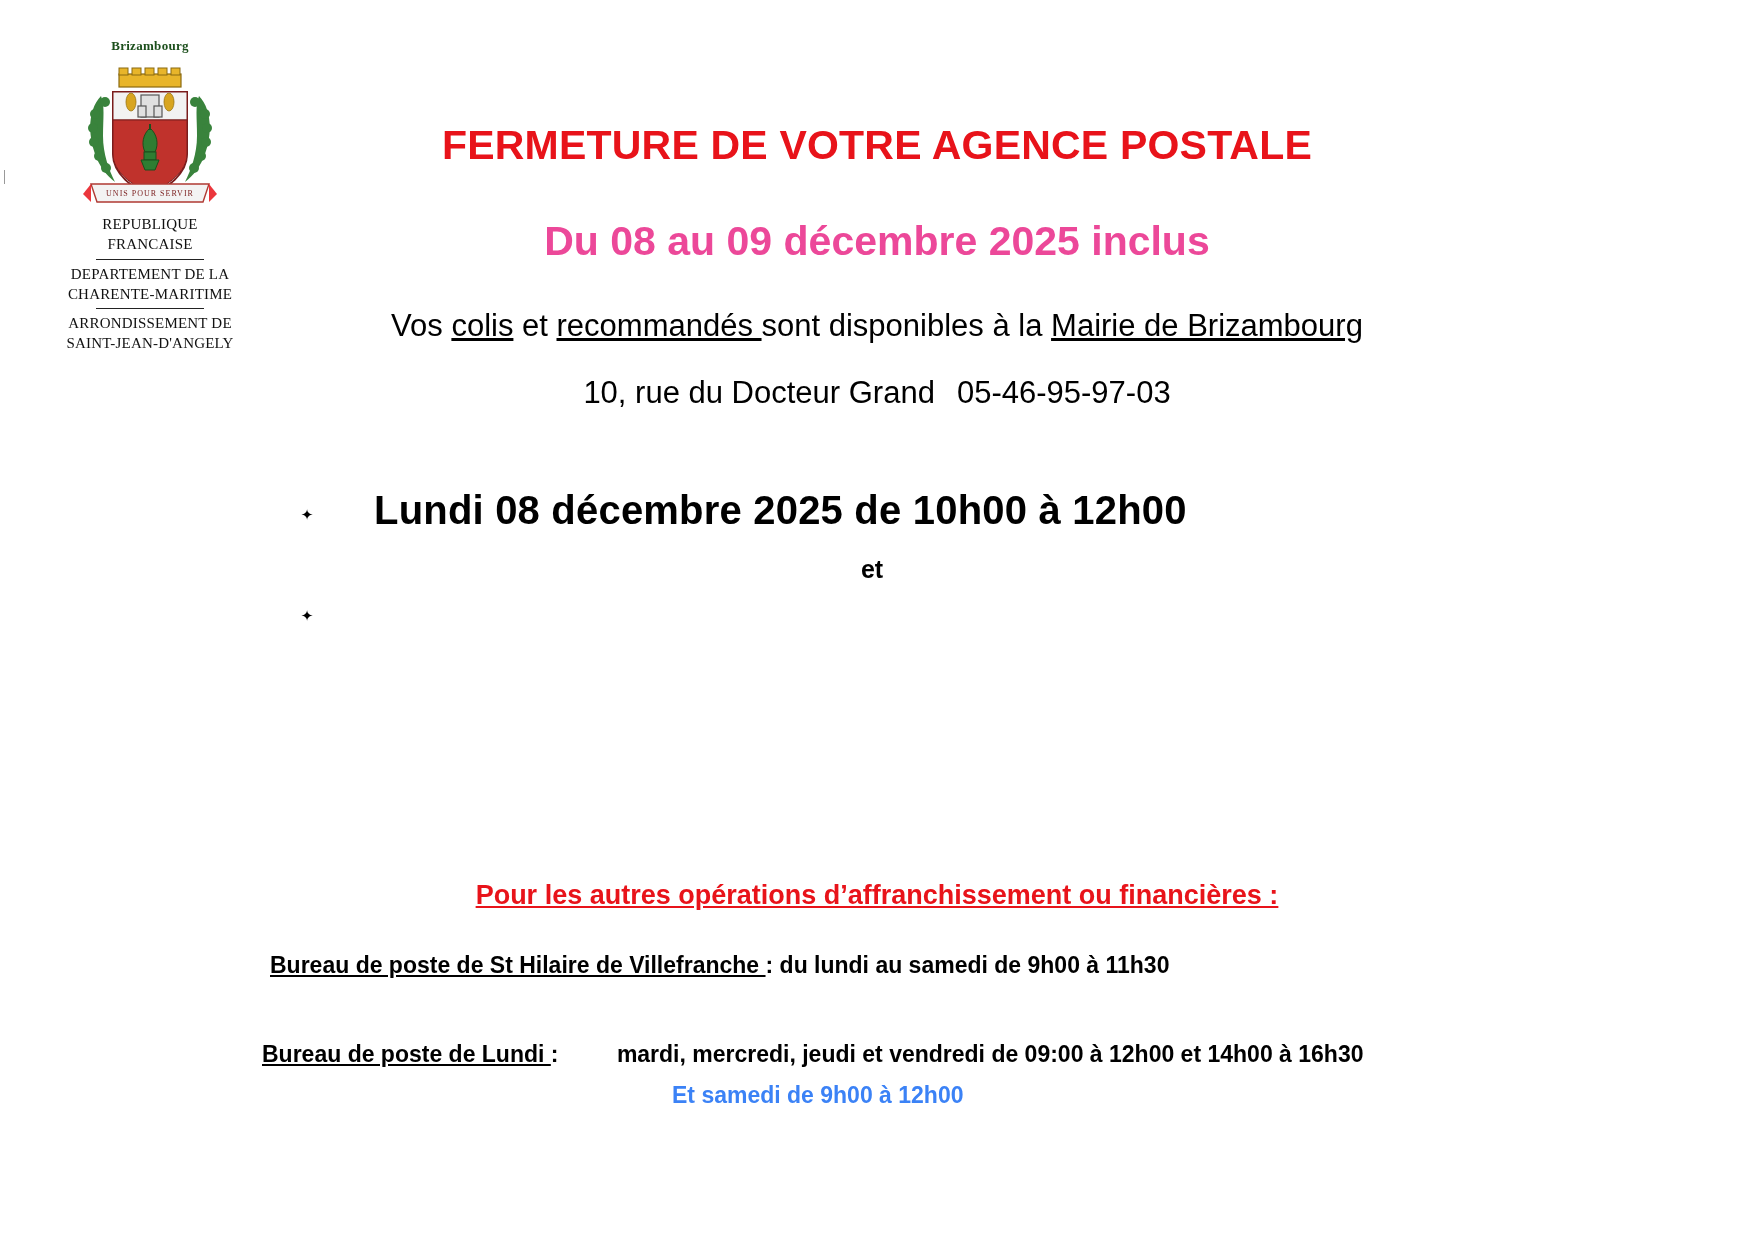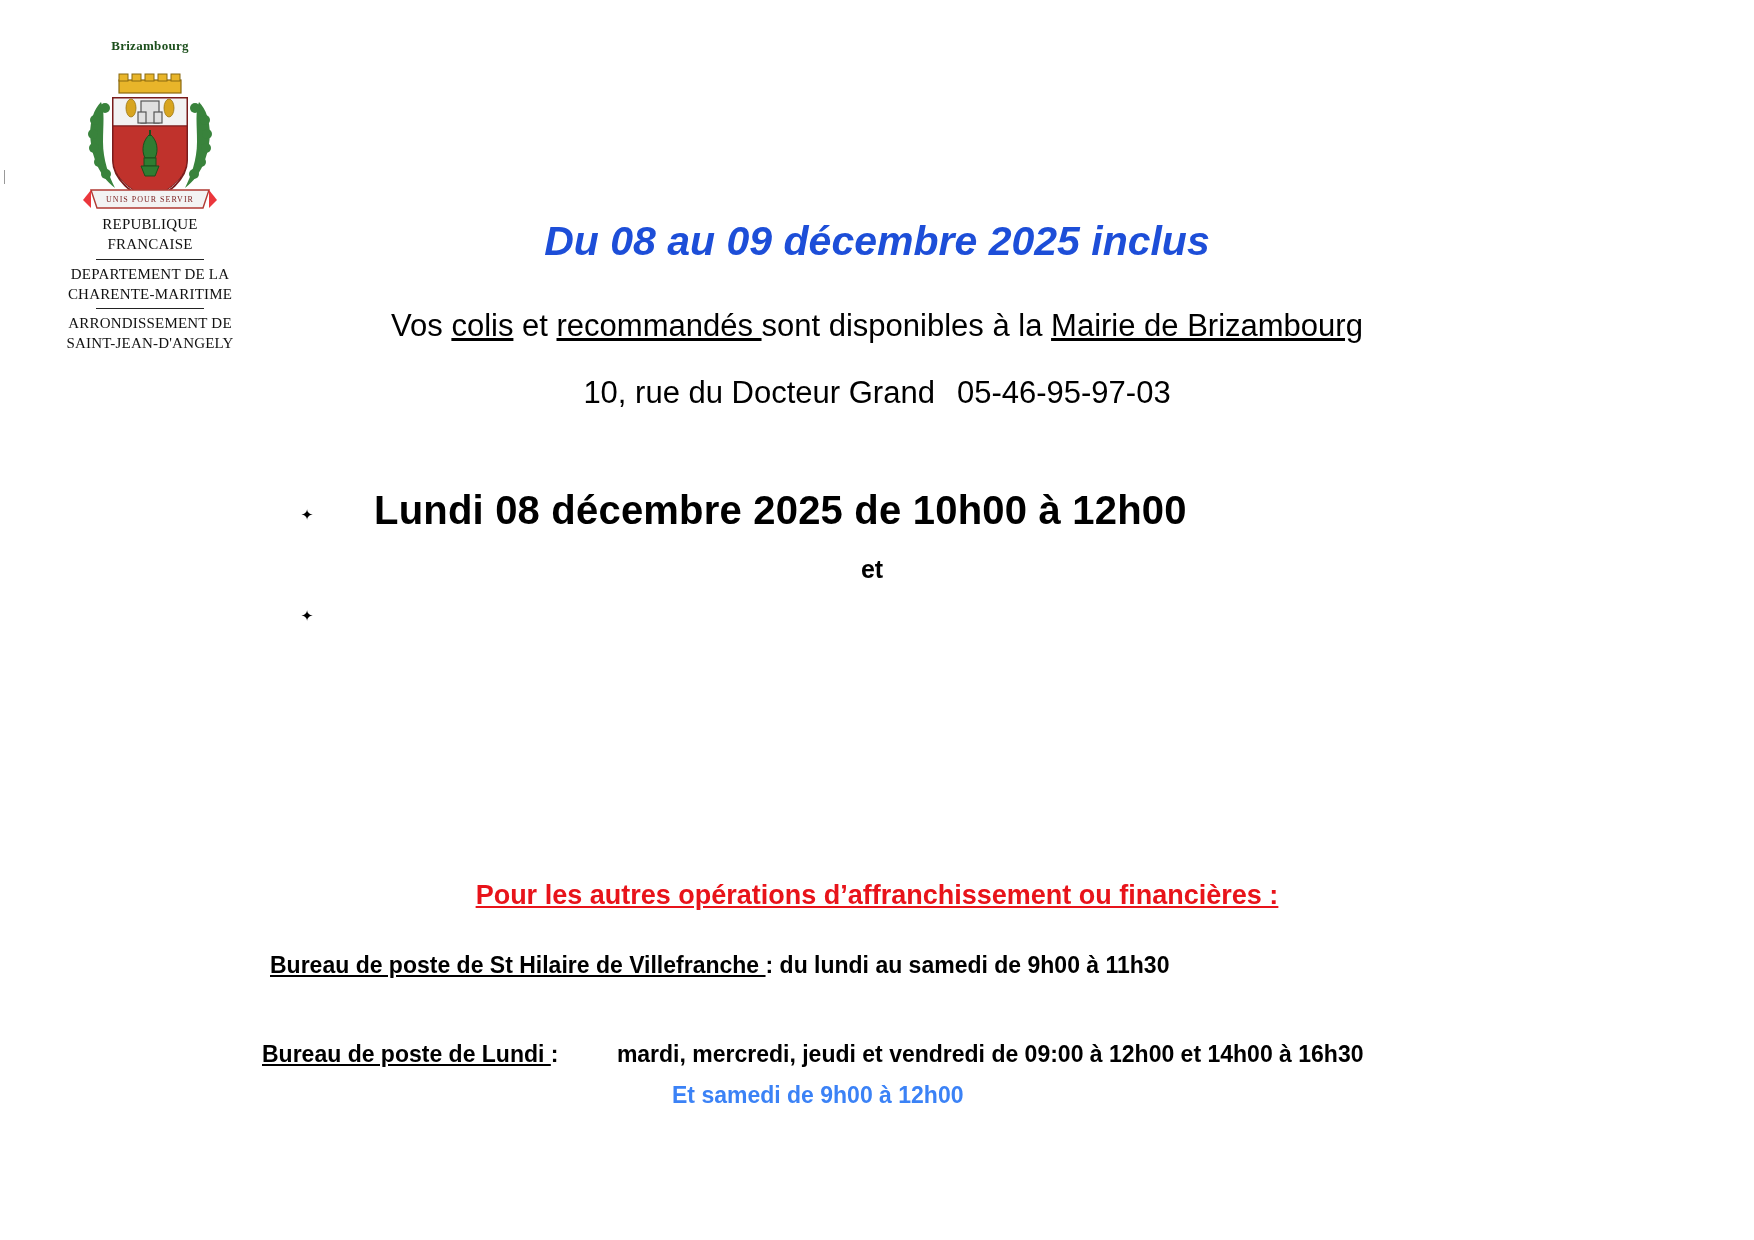--- a/index.html
+++ b/index.html
@@ -36,21 +36,21 @@
     width: 150px;
     height: 170px;
     margin: 0 auto;
   }
   .crest-town-name {
     font-family: "Liberation Serif", serif;
     font-size: 13px;
     font-weight: bold;
     color: #1c4f1c;
     letter-spacing: .3px;
-    margin-bottom: 14px;
+    margin-bottom: 8px;
   }
   .crest-svg { display: block; margin: 0 auto; }
 
   .admin-lines {
     margin-top: 6px;
     font-family: "Liberation Serif", serif;
     font-size: 15px;
     line-height: 1.35;
     color: #111;
     letter-spacing: .2px;
@@ -83,24 +83,23 @@
     font-weight: bold;
     font-size: 41px;
     letter-spacing: .2px;
   }
   .subtitle {
     position: absolute;
     left: 0;
     right: 0;
     top: 218px;
     text-align: center;
-    color: #1d4ed8;
+    color: #ec4899;
     font-weight: bold;
     font-size: 41px;
-    font-style: italic;
   }
 
   
   .intro {
     position: absolute;
     left: 0;
     right: 0;
     top: 305px;
     text-align: center;
     font-size: 31px;
@@ -265,20 +264,21 @@
       <div class="admin-line">DEPARTEMENT DE LA
 CHARENTE-MARITIME</div>
       <div class="admin-sep"></div>
       <div class="admin-line">ARRONDISSEMENT DE
 SAINT-JEAN-D'ANGELY</div>
     </div>
   </div>
 
   <div class="left-tick"></div>
 
+  <div class="title">FERMETURE DE VOTRE AGENCE POSTALE</div>
   <div class="subtitle">Du 08 au 09 décembre 2025 inclus</div>
 
   <div class="intro">
     <span>Vos </span><span class="u">colis</span><span> et </span><span class="u">recommandés </span><span> sont disponibles à la </span><span class="b">Mairie de Brizambourg</span>
   </div>
 
   <div class="address">
     <span>10, rue du Docteur Grand</span><span class="gap"></span><span>05-46-95-97-03</span>
   </div>
 

